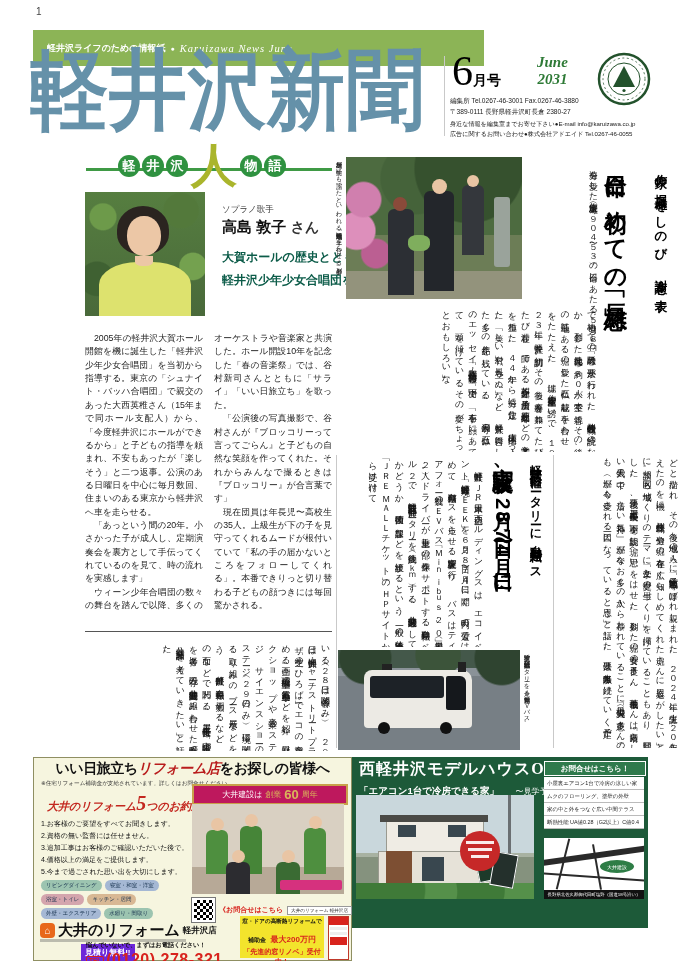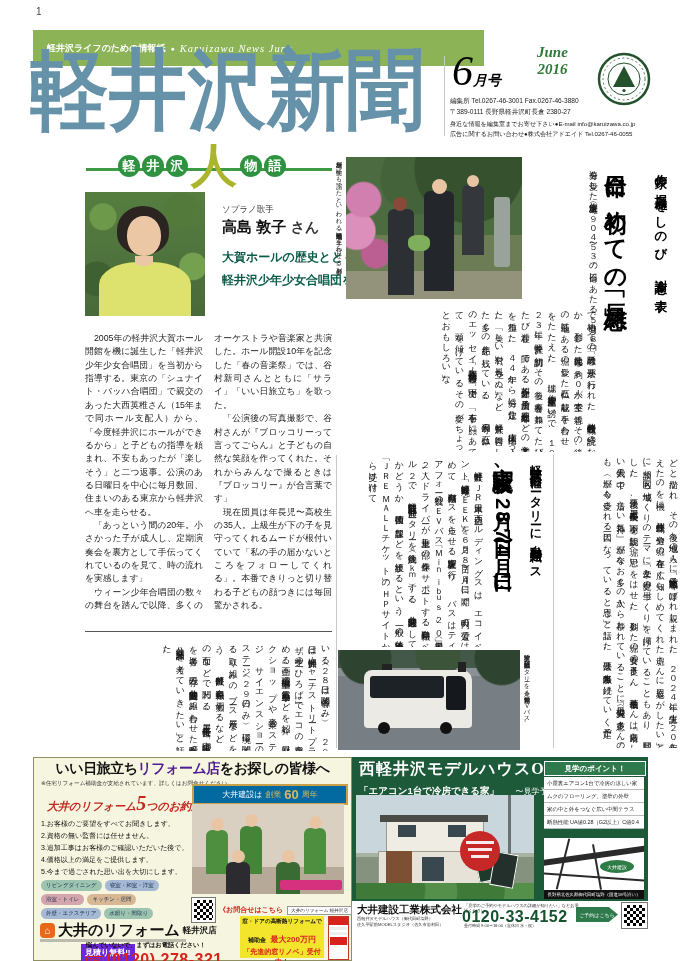--- a/index.html
+++ b/index.html
@@ -51,33 +51,33 @@
      radial-gradient(circle at 55% 5%,#3c543a 0 16%,transparent 17%),
      radial-gradient(circle at 90% 8%,#2f4430 0 14%,transparent 15%),
      linear-gradient(#44584a 0 18%,#8a9298 18% 26%,#777f85 26% 100%);}
   .photo-house{background:linear-gradient(#c9d7dc 0 56%,#a8b2a2 56% 60%,#85927e 60% 100%);}
   .photo-staff{background:linear-gradient(#d9d0c2 0 70%,#b7a997 70% 100%);}
   .person{position:absolute;border-radius:6px 6px 0 0;}
   .head{position:absolute;border-radius:50%;background:#e9c5a4;}
   
   .ad-reform{background:#f6f5df;border:1px solid #8f8f62;}
   .ar-head{font-size:14px;font-weight:800;color:#111;letter-spacing:-0.5px;text-align:center;white-space:nowrap;}
-  .ar-red{color:#4c1d95;}
+  .ar-red{color:#b91c1c;font-style:italic;}
   .ar-note{font-size:5.6px;color:#333;}
   .ar-ptitle{color:#c3271f;font-weight:800;font-style:italic;font-size:11px;}
   .ar-p5{font-size:20px;font-family:"Liberation Serif",serif;}
   .ar-promises{font-size:7px;line-height:1.72;color:#111;white-space:pre-line;}
   .chip{font-size:5.5px;color:#15304d;padding:2px 5px;border-radius:7px;white-space:nowrap;}
   .chips span:nth-of-type(1){background:#9cc4b0;}
   .chips span:nth-of-type(2){background:#a5b8d4;}
   .chips span:nth-of-type(3){background:#d4a5ad;}
   .chips span:nth-of-type(4){background:#d8b894;}
   .chips span:nth-of-type(5){background:#a5b8d4;}
   .chips span:nth-of-type(6){background:#9cc4b0;}
-  .banner60{background:#0369a1;border:2px solid #c8a04a;display:flex;align-items:center;justify-content:center;gap:3px;}
+  .banner60{background:#be185d;border:2px solid #c8a04a;display:flex;align-items:center;justify-content:center;gap:3px;}
   .qr{background:repeating-conic-gradient(#000 0% 25%,#fff 0% 50%) 0 0/6px 6px;border:2px solid #fff;outline:1px solid #777;}
   .searchbox{display:flex;align-items:center;gap:2px;}
   .searchbox .sb-field{border:1px solid #999;background:#fff;font-size:4.6px;color:#333;padding:1px 3px;white-space:nowrap;}
   .searchbox .sb-btn{background:#555;color:#fff;font-size:4.6px;padding:1px 3px;}
   .estimate{background:#6d28d9;color:#fff;font-weight:800;font-size:8px;padding:4px 4px;line-height:1.2;margin-left:41px;}
   .telchip{border:1px solid #d8231d;color:#d8231d;font-size:6.5px;font-weight:700;padding:0 2px;border-radius:2px;}
   .bigphone{color:#d8231d;font-weight:900;font-size:16px;letter-spacing:0.5px;}
   .yellowpanel{background:#f3e42c;text-align:center;line-height:1.35;}
   .ad-model{background:#1d5a39;}
   .am-title{color:#fff;font-weight:700;font-size:16px;letter-spacing:1px;}
@@ -109,26 +109,26 @@
       <span style="font-size:9px;font-weight:700;">軽井沢ライフのための情報紙</span>
       <span style="font-size:7px;">●</span>
       <span class="serif" style="font-size:10.5px;font-style:italic;letter-spacing:1px;">Karuizawa News June</span>
     </div>
   </div>
 
   <div class="ab masthead" style="left:30px;top:46px;">軽井沢新聞</div>
 
   <div class="ab rule" style="left:444px;top:56px;width:1px;height:80px;"></div>
 
-  <div class="ab" style="left:452px;top:50px;font-style:italic;">
+  <div class="ab" style="left:452px;top:50px;">
     <span class="serif" style="font-size:42px;line-height:1;">6</span><span style="font-size:14px;font-weight:700;">月号</span>
   </div>
-  <div class="ab serif" style="left:537px;top:44px;font-style:italic;font-weight:700;font-size:15px;color:#2e7a36;line-height:1.1;text-align:center;">
+  <div class="ab serif" style="left:537px;top:54px;font-style:italic;font-weight:700;font-size:15px;color:#2e7a36;line-height:1.1;text-align:center;">
     <div>June</div>
-    <div>2016</div>
+    <div>2031</div>
   </div>
 
   <div class="ab" style="left:597px;top:52px;">
     <svg width="54" height="54" viewBox="0 0 54 54">
       <circle cx="27" cy="27" r="25" fill="none" stroke="#23522c" stroke-width="2.5"></circle>
       <circle cx="27" cy="27" r="16" fill="none" stroke="#23522c" stroke-width="1"></circle>
       <circle cx="27" cy="27" r="21" fill="none" stroke="#23522c" stroke-width="0.8" stroke-dasharray="2 2.6"></circle>
       <path d="M27 14 L38 35 L16 35 Z" fill="#23522c"></path>
       <circle cx="27" cy="38.5" r="1.6" fill="#23522c"></circle>
     </svg>
@@ -332,44 +332,32 @@
 
       <div class="ab" style="left:120px;top:52px;width:22px;height:32px;background:#1d3a2a;transform:rotate(-12deg);border:1px solid #fff;"></div>
       <div class="ab" style="left:136px;top:58px;width:22px;height:32px;background:#24302c;transform:rotate(10deg);border:1px solid #fff;"></div>
       <div class="ab" style="left:104px;top:36px;width:40px;height:40px;border-radius:50%;background:#c62828;">
         <div style="margin:10px 6px 0;height:3px;background:#fff;opacity:.9;"></div>
         <div style="margin:4px 8px 0;height:3px;background:#fff;opacity:.9;"></div>
         <div style="margin:4px 11px 0;height:3px;background:#fff;opacity:.9;"></div>
       </div>
     </div>
 
-    <div class="ab points-bar" style="left:192px;top:4px;width:100px;height:13px;">見学のポイント！</div>
+    <div class="ab points-bar" style="left:192px;top:4px;width:100px;height:13px;">お問合せはこちら！</div>
     <div class="ab points-box" style="left:192px;top:20px;width:100px;">
       <div>小屋裏エアコン1台で冷房の涼しい家</div>
       <div>ムクのフローリング、塗壁の外壁</div>
       <div>家の中と外をつなぐ広い中間テラス</div>
       <div>断熱性能 UA値0.28（G2以上）C値0.4</div>
     </div>
 
     <div class="ab mapbox" style="left:192px;top:81px;width:100px;height:61px;">
       <div class="road" style="left:-10px;top:14px;width:130px;height:6px;transform:rotate(-8deg);"></div>
       <div class="road" style="left:18px;top:0;width:2px;height:52px;transform:rotate(14deg);"></div>
       <div class="road" style="left:52px;top:6px;width:2px;height:46px;transform:rotate(-10deg);"></div>
       <div class="road" style="left:-4px;top:38px;width:110px;height:2px;transform:rotate(4deg);"></div>
       <div class="oval" style="left:56px;top:22px;width:34px;height:13px;">大井建設</div>
       <div class="mapcap">長野県北佐久郡御代田町塩野（国道18号沿い）</div>
     </div>
 
-    <div class="ab strip" style="left:0;top:144px;width:296px;height:27px;">
-      <div class="ab" style="left:5px;top:2px;font-size:10.5px;font-weight:800;color:#111;white-space:nowrap;">大井建設工業株式会社</div>
-      <div class="ab" style="left:5px;top:15px;font-size:4.2px;color:#333;line-height:1.35;">
-        <div>西軽井沢モデルハウス（御代田町塩野）</div>
-        <div>佐久平駅前MODELスタジオ（佐久市岩村田）</div>
-      </div>
-      <div class="ab" style="left:112px;top:2px;width:118px;font-size:4.2px;color:#222;">「見学のご予約やモデルハウスの詳細が知りたい」などお電話ください。</div>
-      <div class="ab" style="left:110px;top:7px;font-size:16px;font-weight:900;color:#17522f;letter-spacing:0.5px;">0120-33-4152</div>
-      <div class="ab" style="left:112px;top:22px;font-size:4px;color:#333;">受付時間 9:00〜18:00（定休日 水・祝）</div>
-      <div class="ab reserve-tag" style="left:224px;top:6px;width:42px;height:15px;">ご予約はこちら</div>
-      <div class="ab qr" style="left:270px;top:2px;width:21px;height:21px;"></div>
-    </div>
   </div>
 
 </div>
 
 </body></html>

